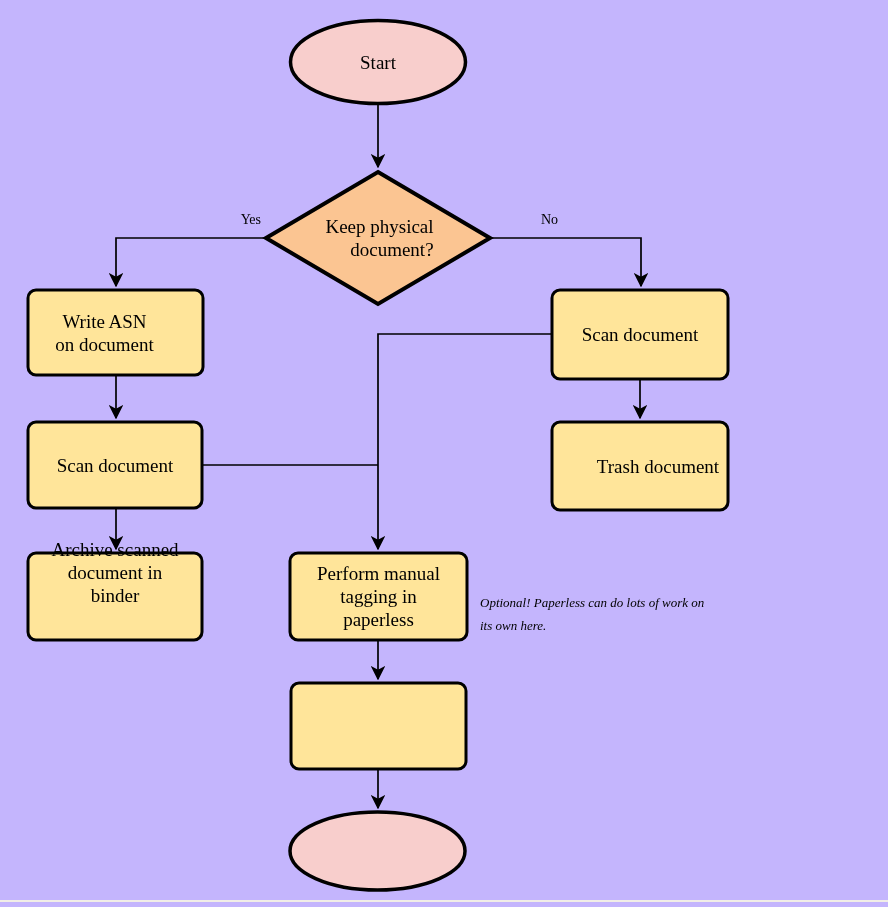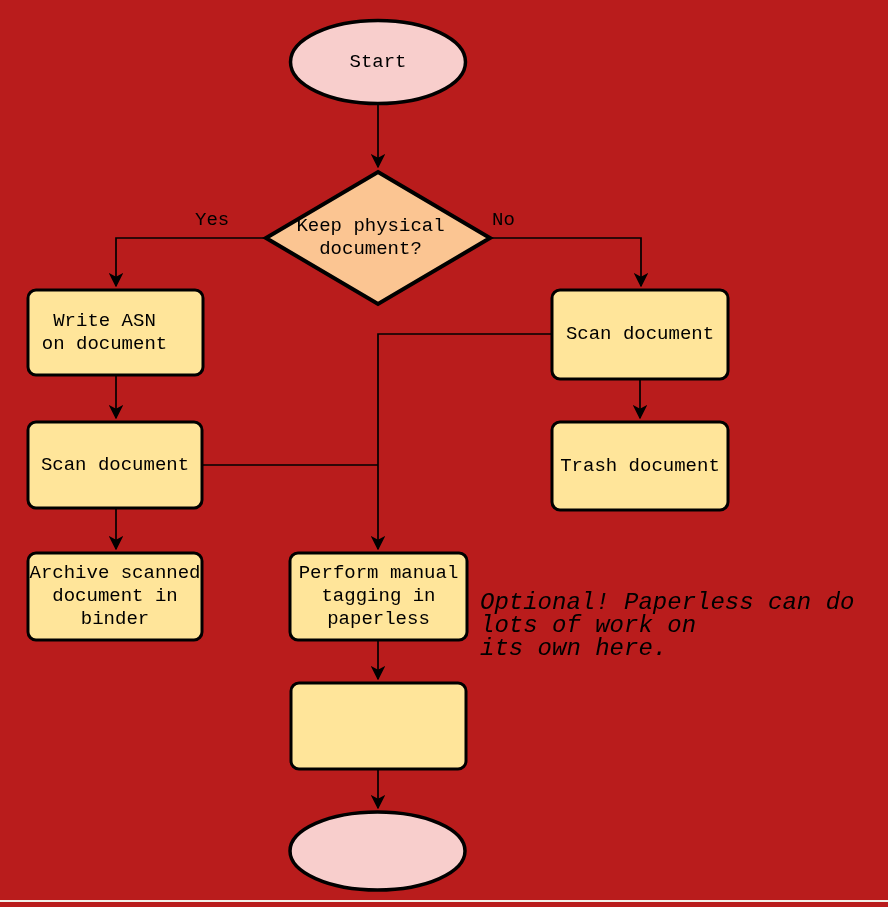--- a/index.html
+++ b/index.html
@@ -1,50 +1,50 @@
 <!DOCTYPE html>
 <html><head>
 <meta charset="utf-8">
 <style>
   html, body { margin: 0; padding: 0; background: #ffffff; }
   #canvas {
     position: relative;
     width: 888px;
     height: 907px;
-    background: #b91c1c;
-    font-family: Liberation Mono, monospace;
+    background: #c4b5fd;
+    font-family: Liberation Serif, serif;
     overflow: hidden;
   }
   #shapes { position: absolute; left: 0; top: 0; }
   .label {
     position: absolute;
     display: flex;
     align-items: center;
     justify-content: center;
     text-align: center;
     font-size: 19px;
     line-height: 23px;
     color: #000000;
     white-space: pre-line;
     pointer-events: none;
   }
   .edge-label {
     position: absolute;
-    font-size: 19px;
+    font-size: 14px;
     line-height: 22px;
     color: #000000;
-    text-align: left;
+    text-align: right;
     pointer-events: none;
   }
   .note {
     position: absolute;
     left: 480px;
     top: 591px;
     width: 404px;
-    font-size: 24px;
+    font-size: 13px;
     line-height: 23px;
     font-style: italic;
     color: #000000;
     text-align: left;
     white-space: pre-line;
     pointer-events: none;
   }
   .bottom-divider {
     position: absolute;
     left: 0;
@@ -95,39 +95,39 @@
 
     <rect x="290" y="553" width="177" height="87" rx="8" stroke="#000000" stroke-width="3" fill="#ffe59a"></rect>
 
     <rect x="291" y="683" width="175" height="86" rx="8" stroke="#000000" stroke-width="3" fill="#ffe59a"></rect>
 
     <ellipse cx="377.5" cy="851" rx="87.5" ry="39" stroke="#000000" stroke-width="3.5" fill="#f8cecc"></ellipse>
   </svg>
 
   <div class="label" style="left:290px; top:20px; width:176px; height:84px;">Start</div>
 
-  <div class="label" style="left:258px; top:172px; width:225px; height:132px;">Keep physical
+  <div class="label" style="left:267px; top:172px; width:225px; height:132px;text-align:right;">Keep physical
 document?</div>
 
   <div class="edge-label" style="left:195px; top:209px; width:66px;">Yes</div>
 
   <div class="edge-label" style="left:492px; top:209px; width:66px;">No</div>
 
   <div class="label" style="left:28px; top:290px; width:153px; height:85px;">Write ASN
 on document</div>
 
   <div class="label" style="left:28px; top:422px; width:174px; height:86px;">Scan document</div>
 
-  <div class="label" style="left:28px; top:553px; width:174px; height:87px;">Archive scanned
+  <div class="label" style="left:28px; top:529px; width:174px; height:87px;">Archive scanned
 document in
 binder</div>
 
   <div class="label" style="left:552px; top:290px; width:176px; height:89px;">Scan document</div>
 
-  <div class="label" style="left:552px; top:422px; width:176px; height:88px;">Trash document</div>
+  <div class="label" style="left:552px; top:422px; width:176px; height:88px;padding-left:18px;">Trash document</div>
 
   <div class="label" style="left:290px; top:553px; width:177px; height:87px;">Perform manual
 tagging in
 paperless</div>
 
 
 
   <div class="note">Optional! Paperless can do lots of work on
 its own here.</div>
 

